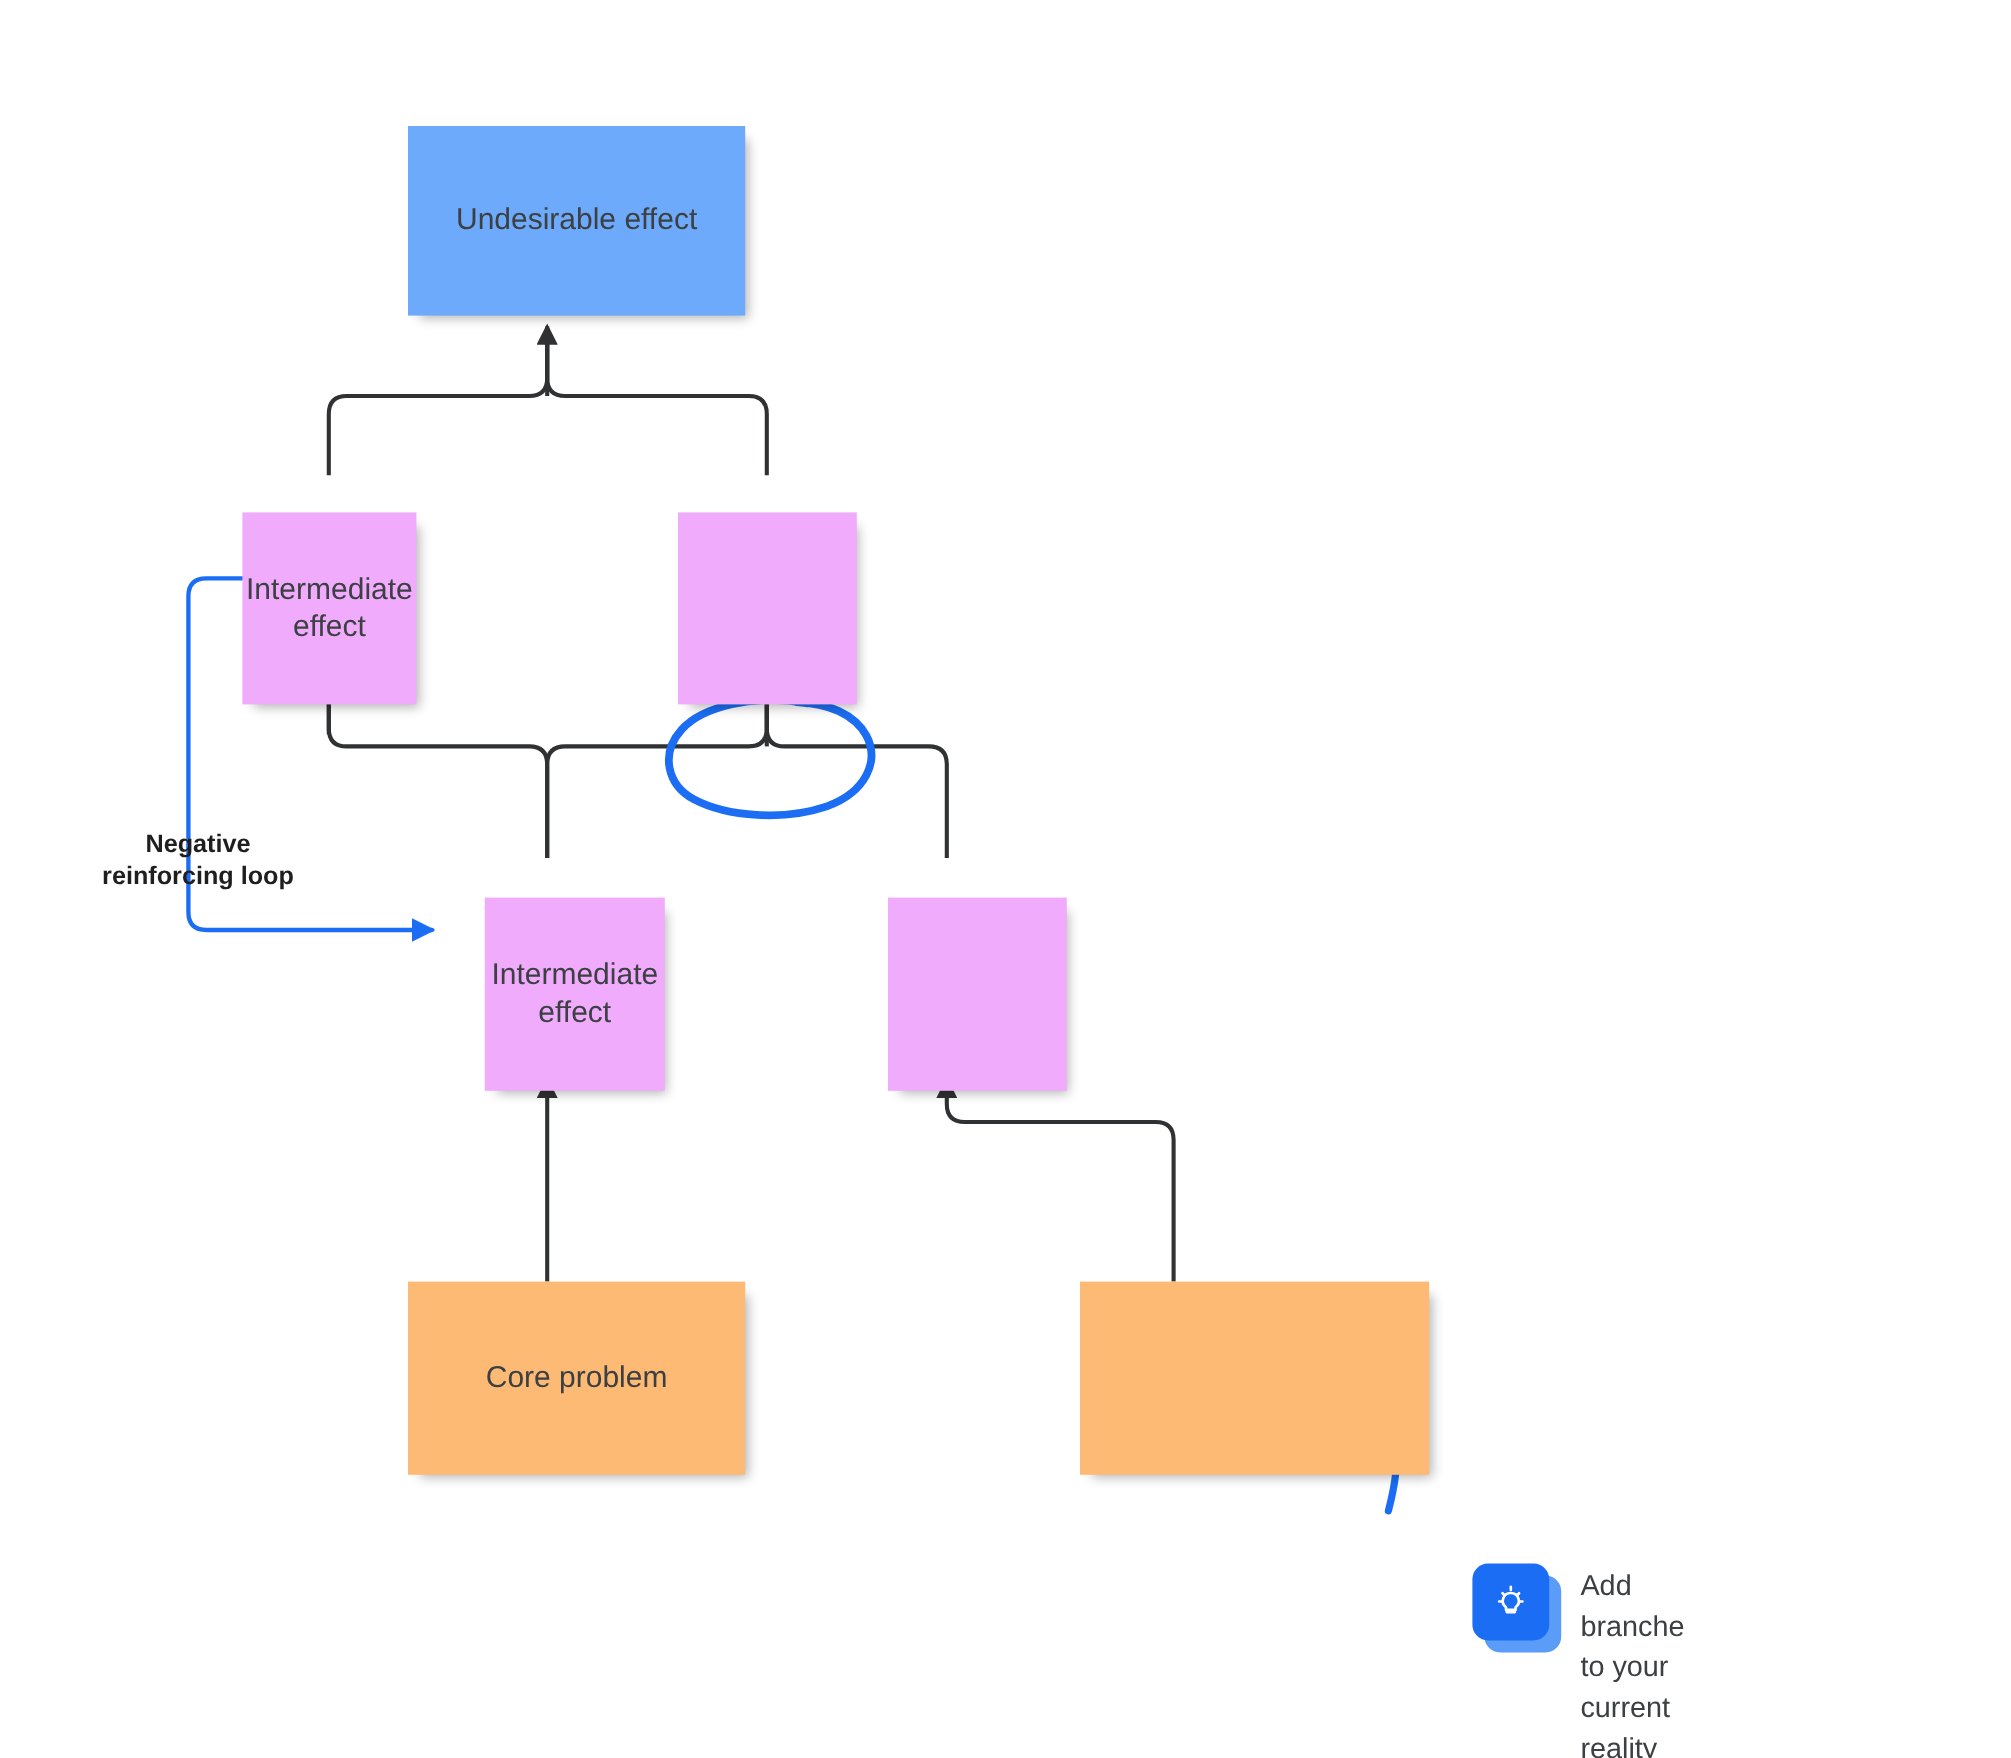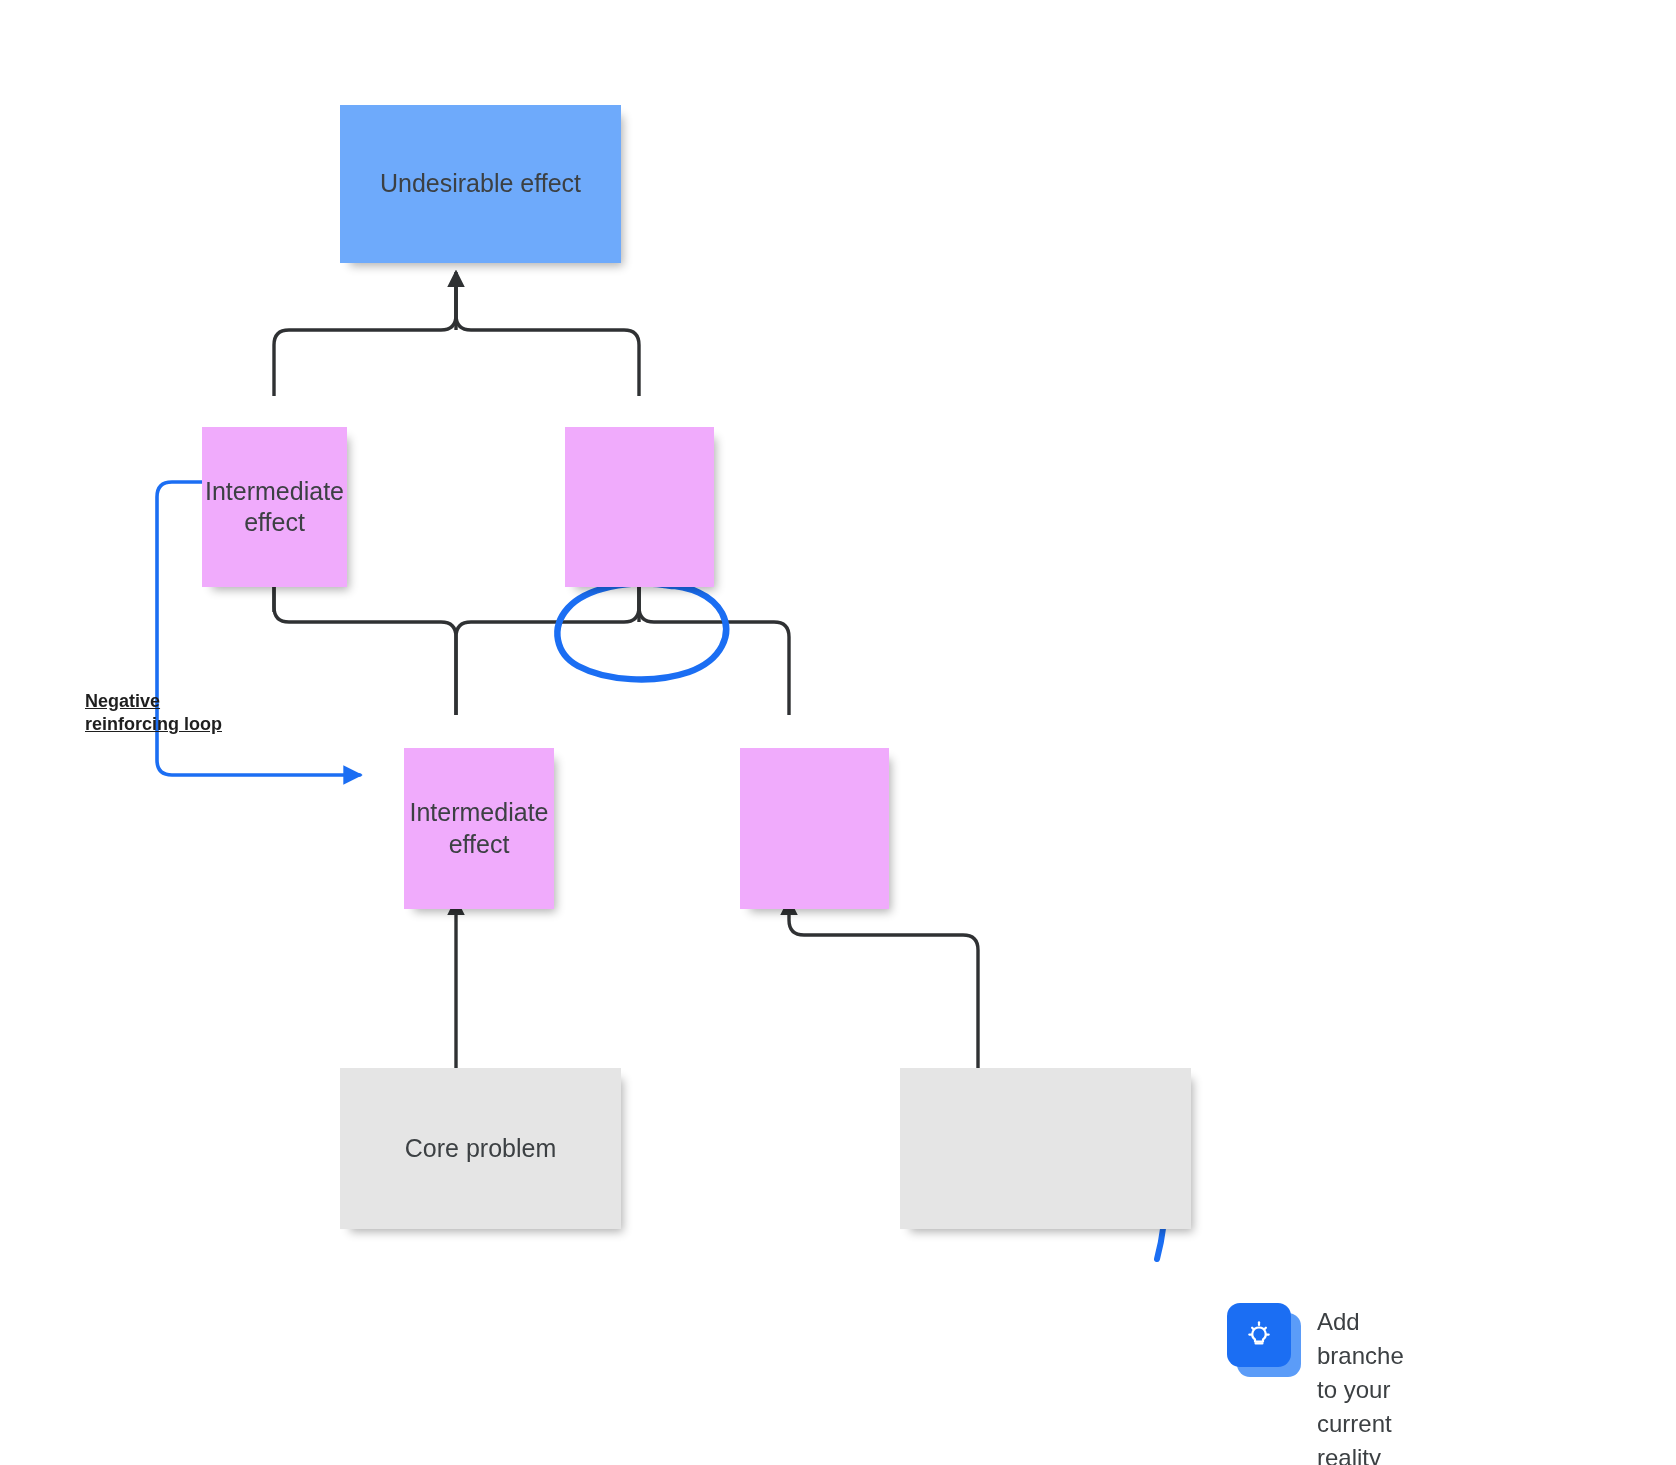--- a/index.html
+++ b/index.html
@@ -38,35 +38,35 @@
     font-size: 25px;
     line-height: 1.25;
     padding: 10px 14px;
     box-shadow: 6px 7px 9px -4px rgba(0,0,0,0.30);
     background: #f0abfc;
   }
   .sticky.ude {
     background: #6eaafb;
   }
   .sticky.core {
-    background: #e5e5e5;
+    background: #fdba74;
   }
   .sticky-label {
     display: block;
     white-space: pre-line;
   }
   .loop-label {
     position: absolute;
-    font-size: 18px;
+    font-size: 21px;
     font-weight: bold;
     color: #202124;
+    text-align: center;
     line-height: 1.3;
     white-space: pre-line;
     color: #1f1f1f;
-    text-decoration: underline;
   }
   .hint {
     position: absolute;
     display: flex;
     align-items: flex-start;
     gap: 16px;
   }
   .hint-btn-wrap {
     position: relative;
     width: 74px;

